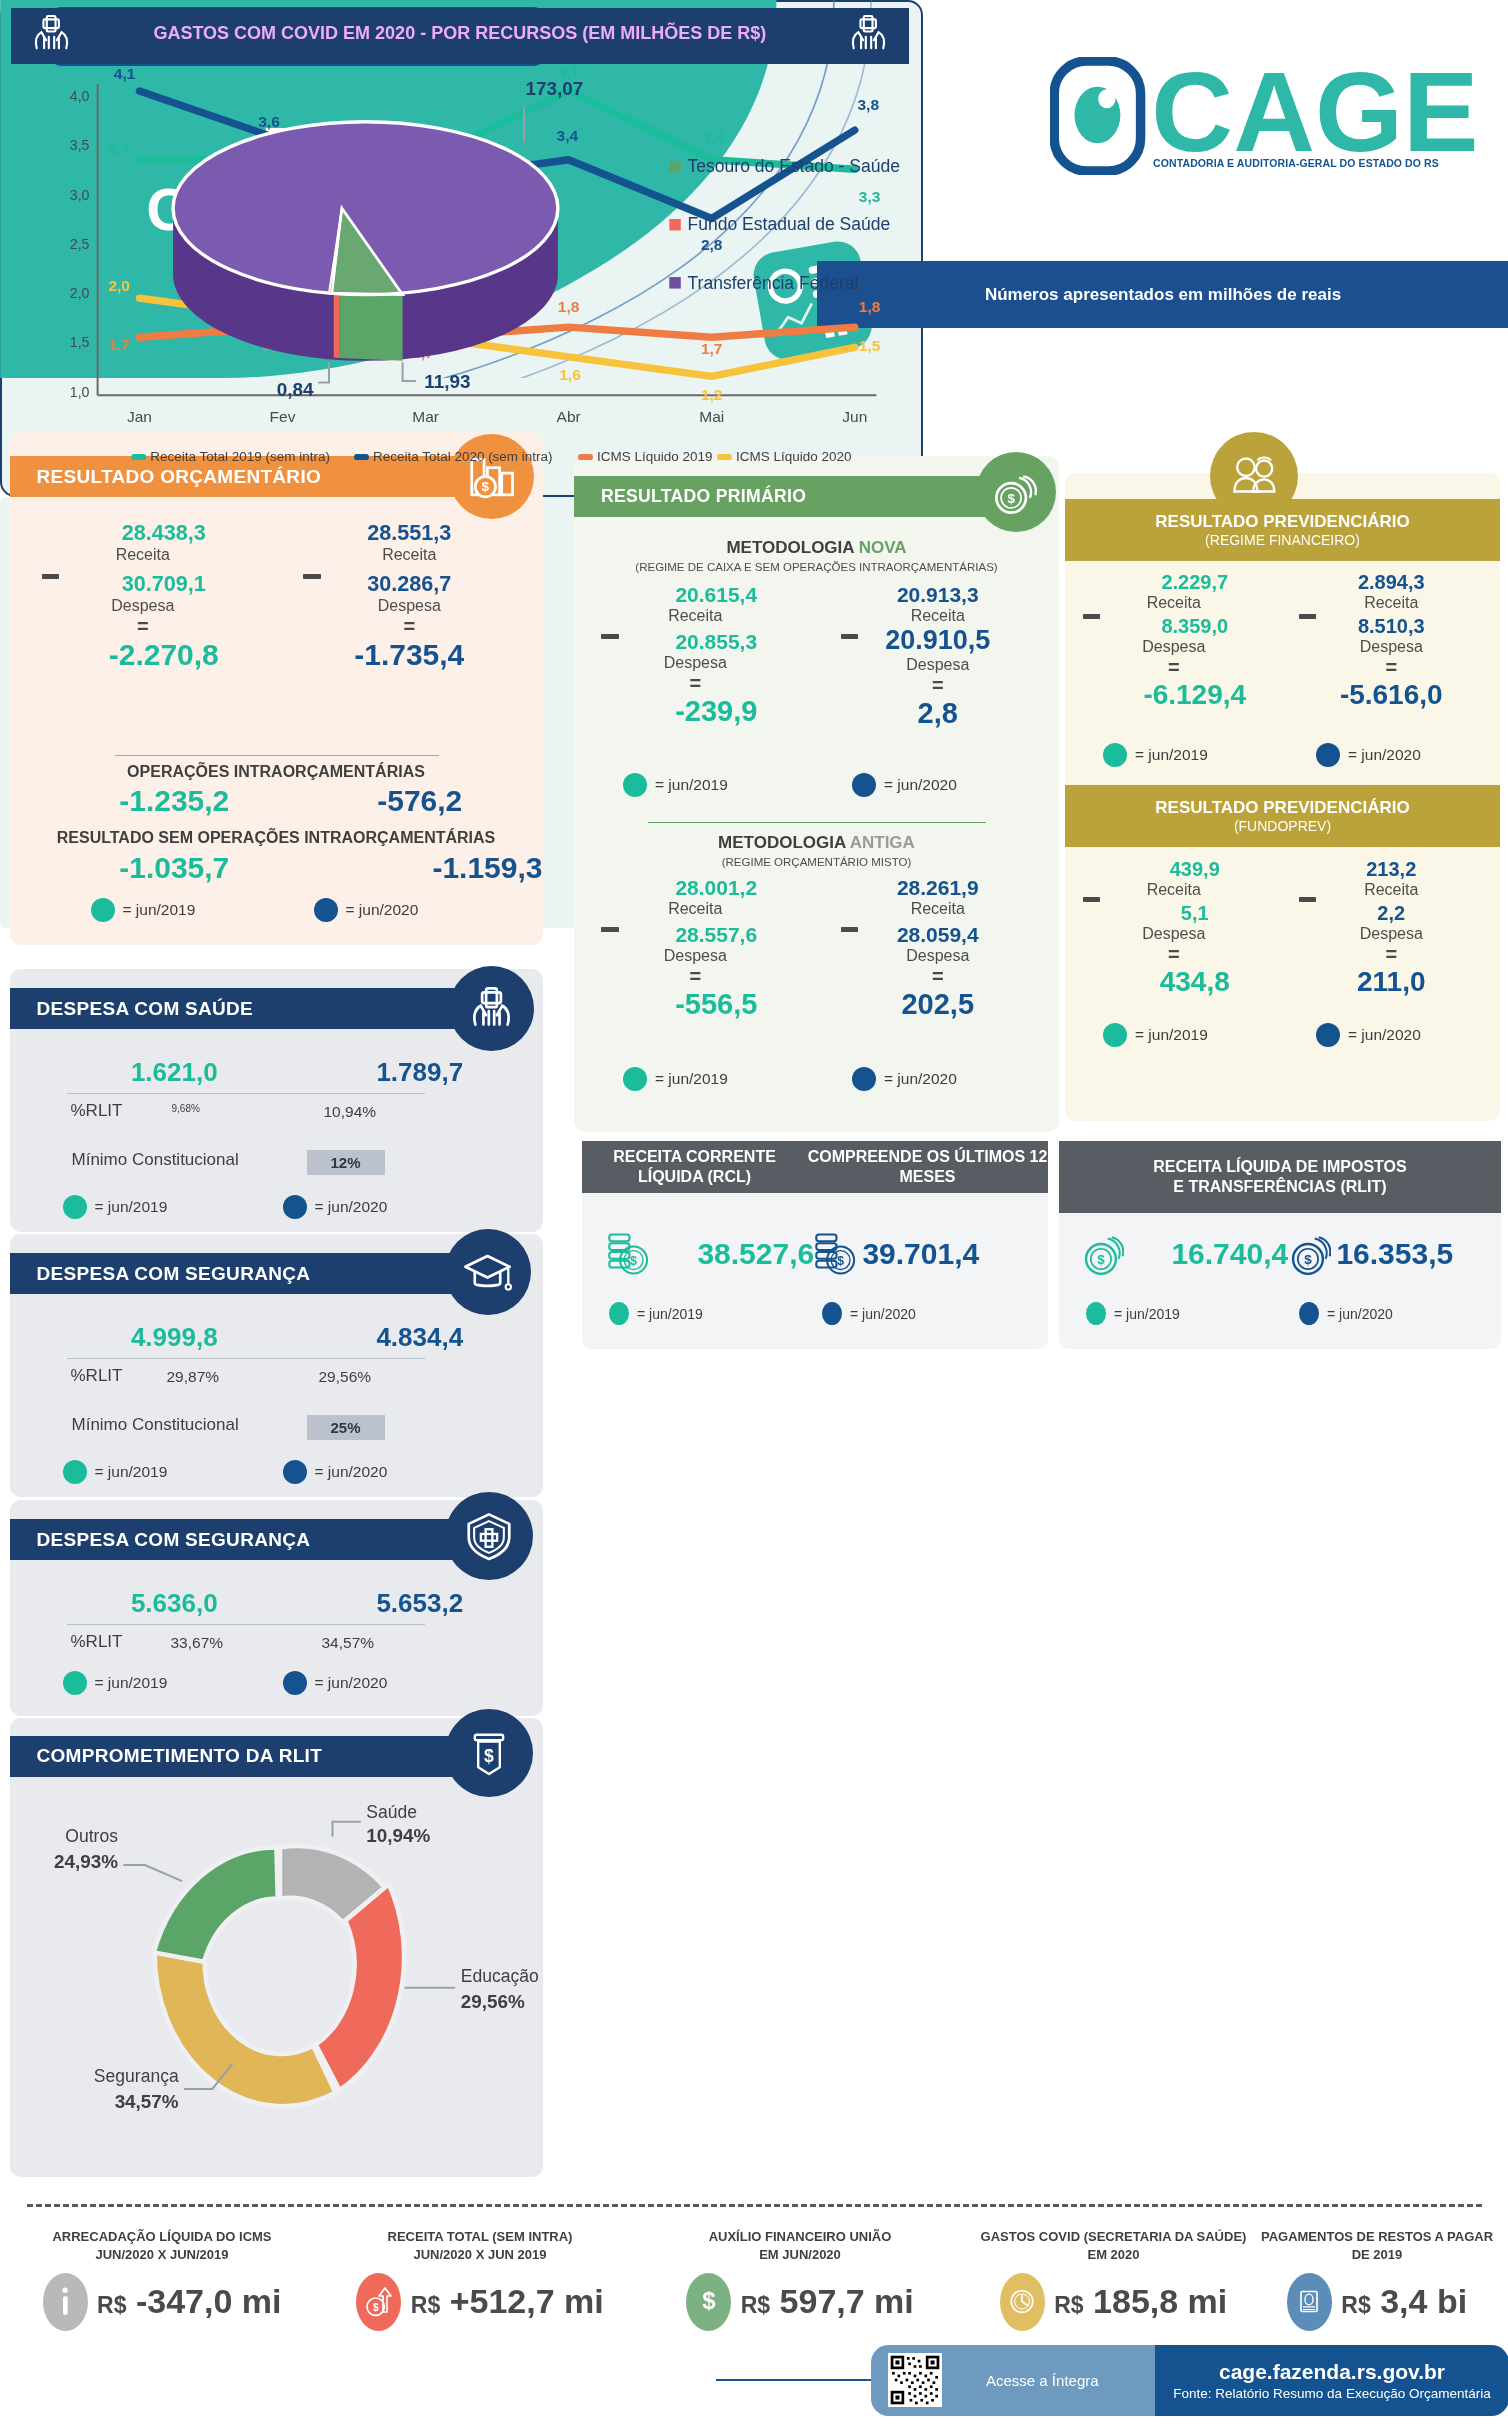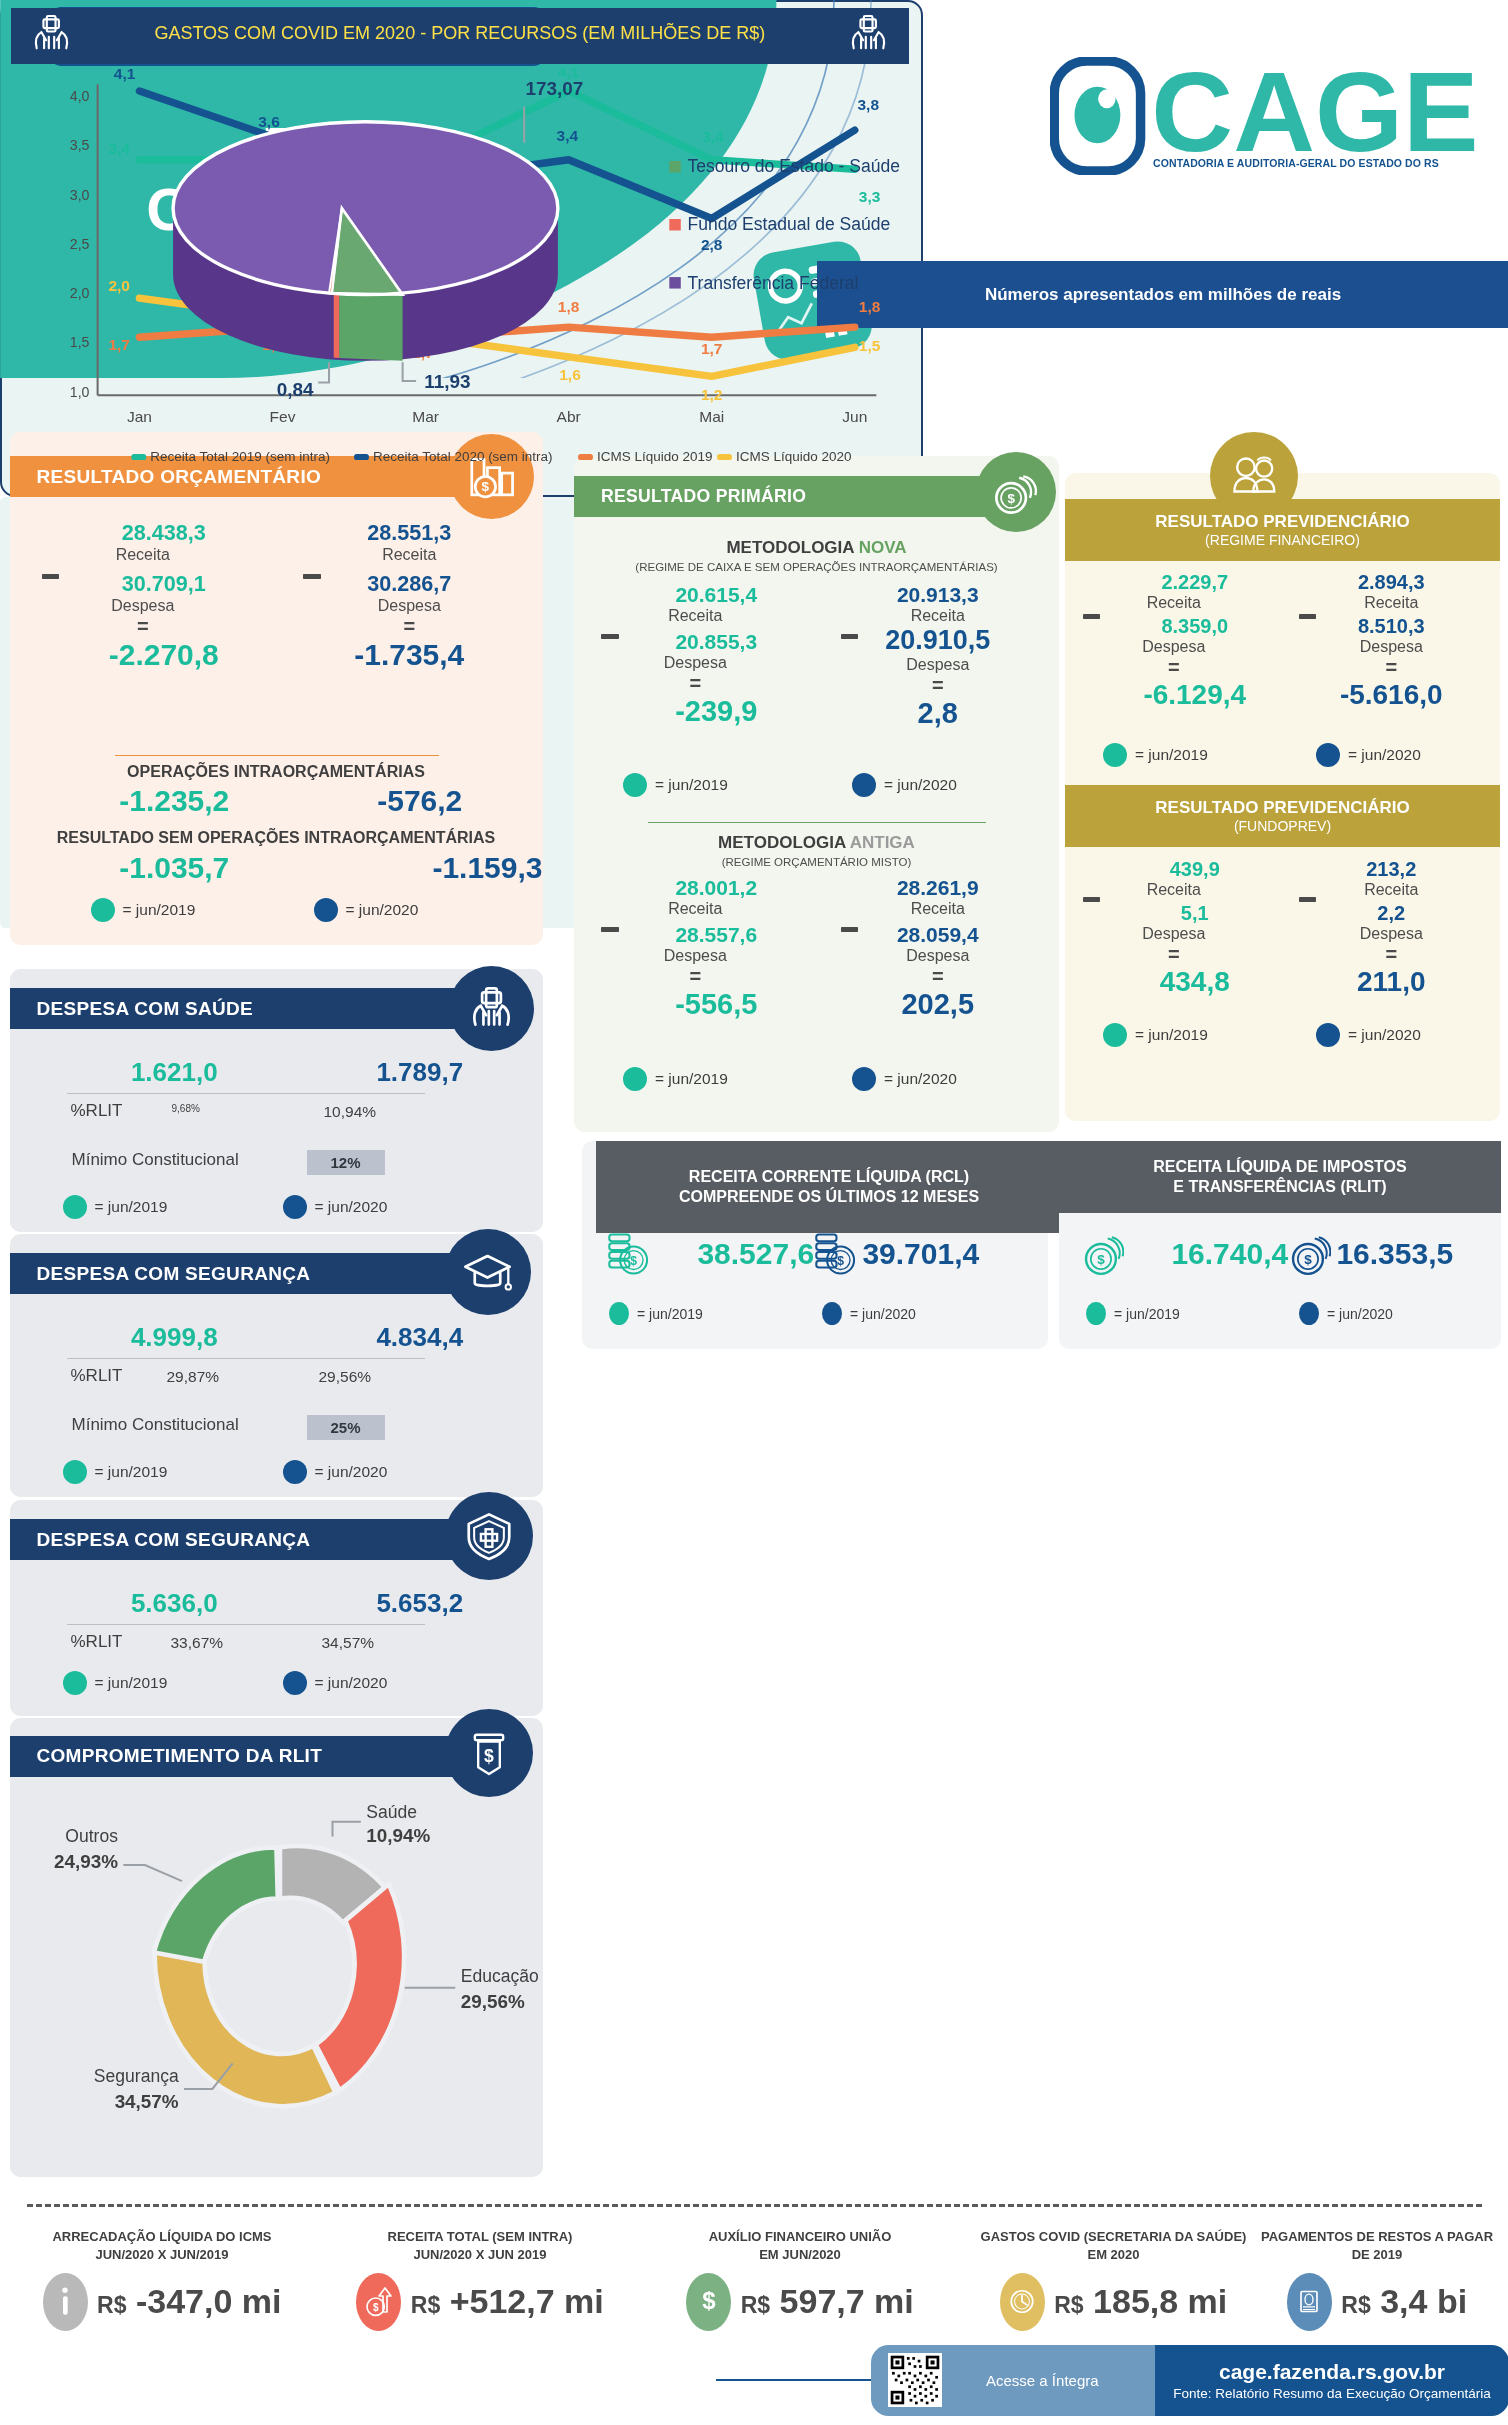--- a/index.html
+++ b/index.html
@@ -101,21 +101,21 @@
   .dk-rib span{color:#fff;font-weight:bold;font-size:16px;line-height:1.25;}
 
   
   #card-line{left:582px;top:1374px;width:919px;height:493px;background:#eaf4f2;border:2px solid #1d3f6e;border-radius:15px;}
   #line-head{position:absolute;left:10.8px;top:10.8px;width:898px;height:53px;background:#1d3f6e;display:flex;align-items:center;justify-content:center;}
   #line-head span{color:#fff;font-weight:bold;font-size:18px;}
 
   
   #card-pie{left:582px;top:1884px;width:919px;height:431px;background:#eaf4f2;border-radius:5.4px;}
   #pie-head{position:absolute;left:10.8px;top:8px;width:898px;height:50px;background:#1d3f6e;display:flex;align-items:center;justify-content:center;}
-  #pie-head span{color:#fde047;font-weight:normal;font-size:18px;}
+  #pie-head span{color:#f0abfc;font-weight:bold;font-size:18px;}
 
   
   .dashes{position:absolute;left:27px;top:2204px;width:1455px;height:0;border-top:3.4px dashed #5a5a5a;}
   .foot-item{position:absolute;top:2228px;text-align:center;}
   .foot-cap{color:#3f3f3f;font-size:13px;font-weight:bold;line-height:1.35;}
   .foot-row{display:flex;align-items:center;justify-content:center;gap:9.5px;margin-top:9.5px;}
   .foot-val{font-size:34px;font-weight:bold;color:#4a4a4a;white-space:nowrap;}
   .foot-val .rs{font-size:23px;}
   .foot-ic{width:45px;height:58px;border-radius:50%;display:flex;align-items:center;justify-content:center;flex:0 0 auto;}
 
@@ -525,21 +525,21 @@
       <span class="dot dot19"></span>
       <span class="legend-txt">= jun/2019</span>
     </div>
     <div style="position:absolute;top:550px;left:251px" class="legend-row">
       <span class="dot dot20"></span>
       <span class="legend-txt">= jun/2020</span>
     </div>
   </div>
 
   <div class="card" style="left:582px;top:1141px;width:466px;height:208px;background:#f2f4f6">
-    <div class="dk-rib" style="position:absolute;left:14px;top:0;width:466px;height:92px;flex-direction:column">
+    <div class="dk-rib" style="position:absolute;left:0;top:0;width:466px;height:52px;flex-direction:row">
       <span>RECEITA CORRENTE LÍQUIDA (RCL)</span>
       <span>COMPREENDE OS ÚLTIMOS 12 MESES</span>
     </div>
     <div style="position:absolute;left:23px;top:88px;display:flex;align-items:center;gap:5.4px">
       <svg width="45" height="50" viewBox="0 0 66 74">
         <rect x="6" y="8" width="30" height="10" rx="4" fill="none" stroke="#1bbc9b" stroke-width="3"></rect>
         <rect x="6" y="21" width="30" height="10" rx="4" fill="none" stroke="#1bbc9b" stroke-width="3"></rect>
         <rect x="6" y="34" width="30" height="10" rx="4" fill="none" stroke="#1bbc9b" stroke-width="3"></rect>
         <rect x="6" y="47" width="30" height="10" rx="4" fill="none" stroke="#1bbc9b" stroke-width="3"></rect>
         <circle cx="42" cy="46" r="20" fill="none" stroke="#1bbc9b" stroke-width="3"></circle>

